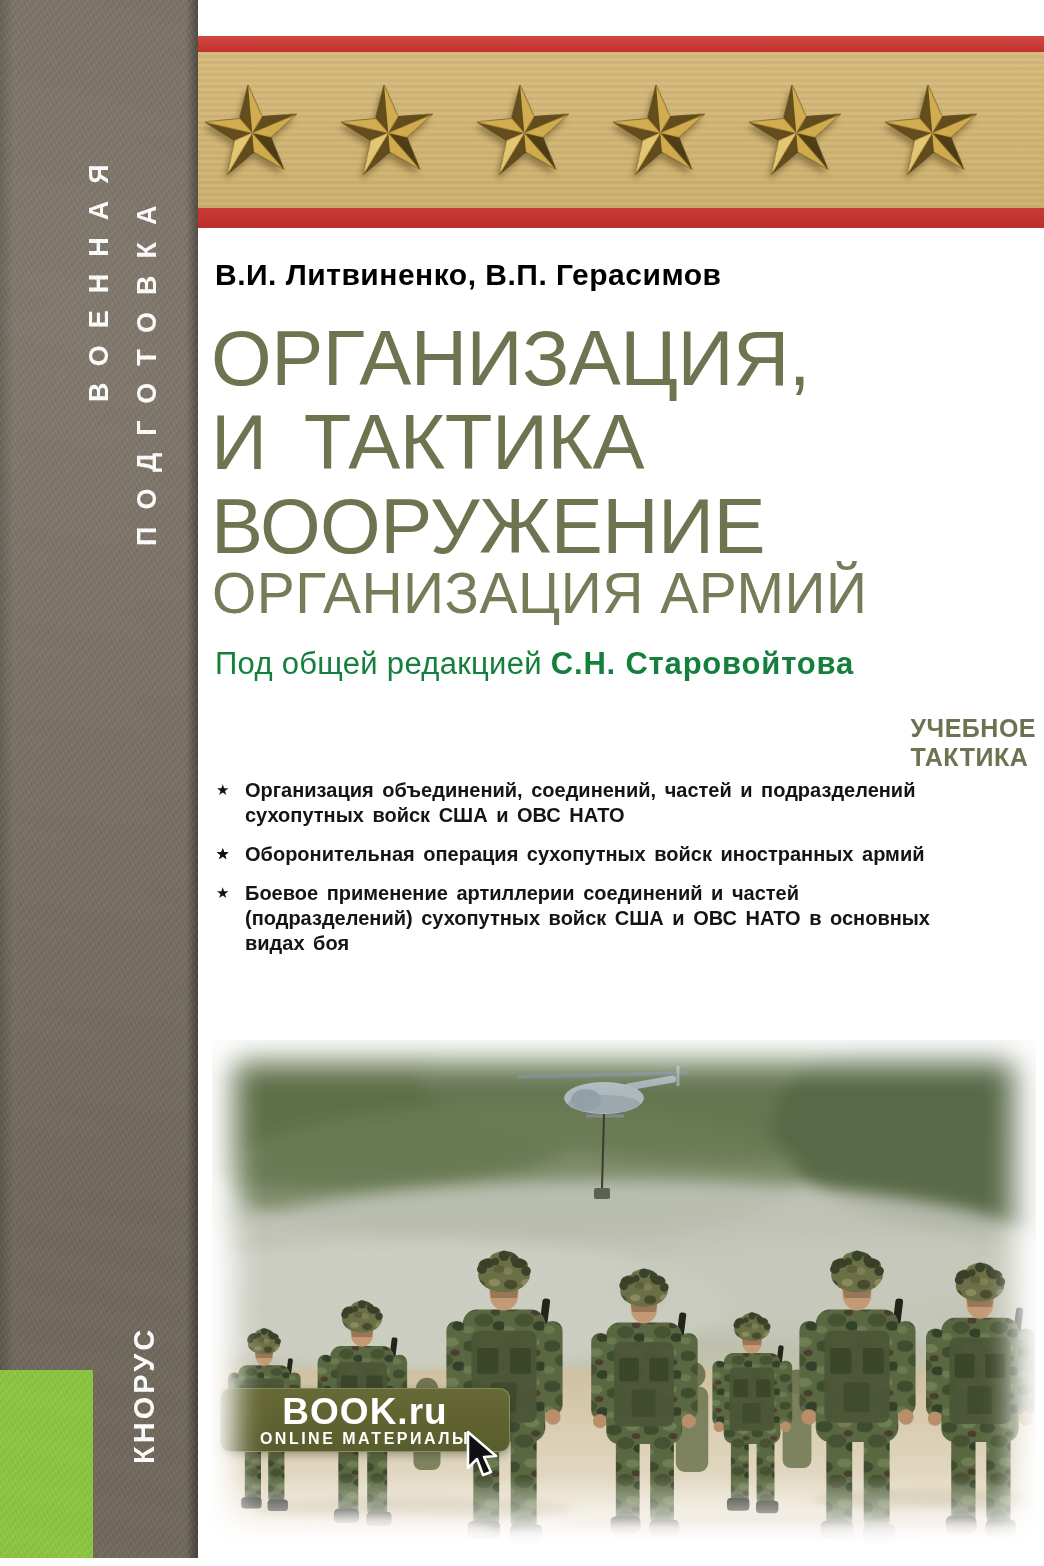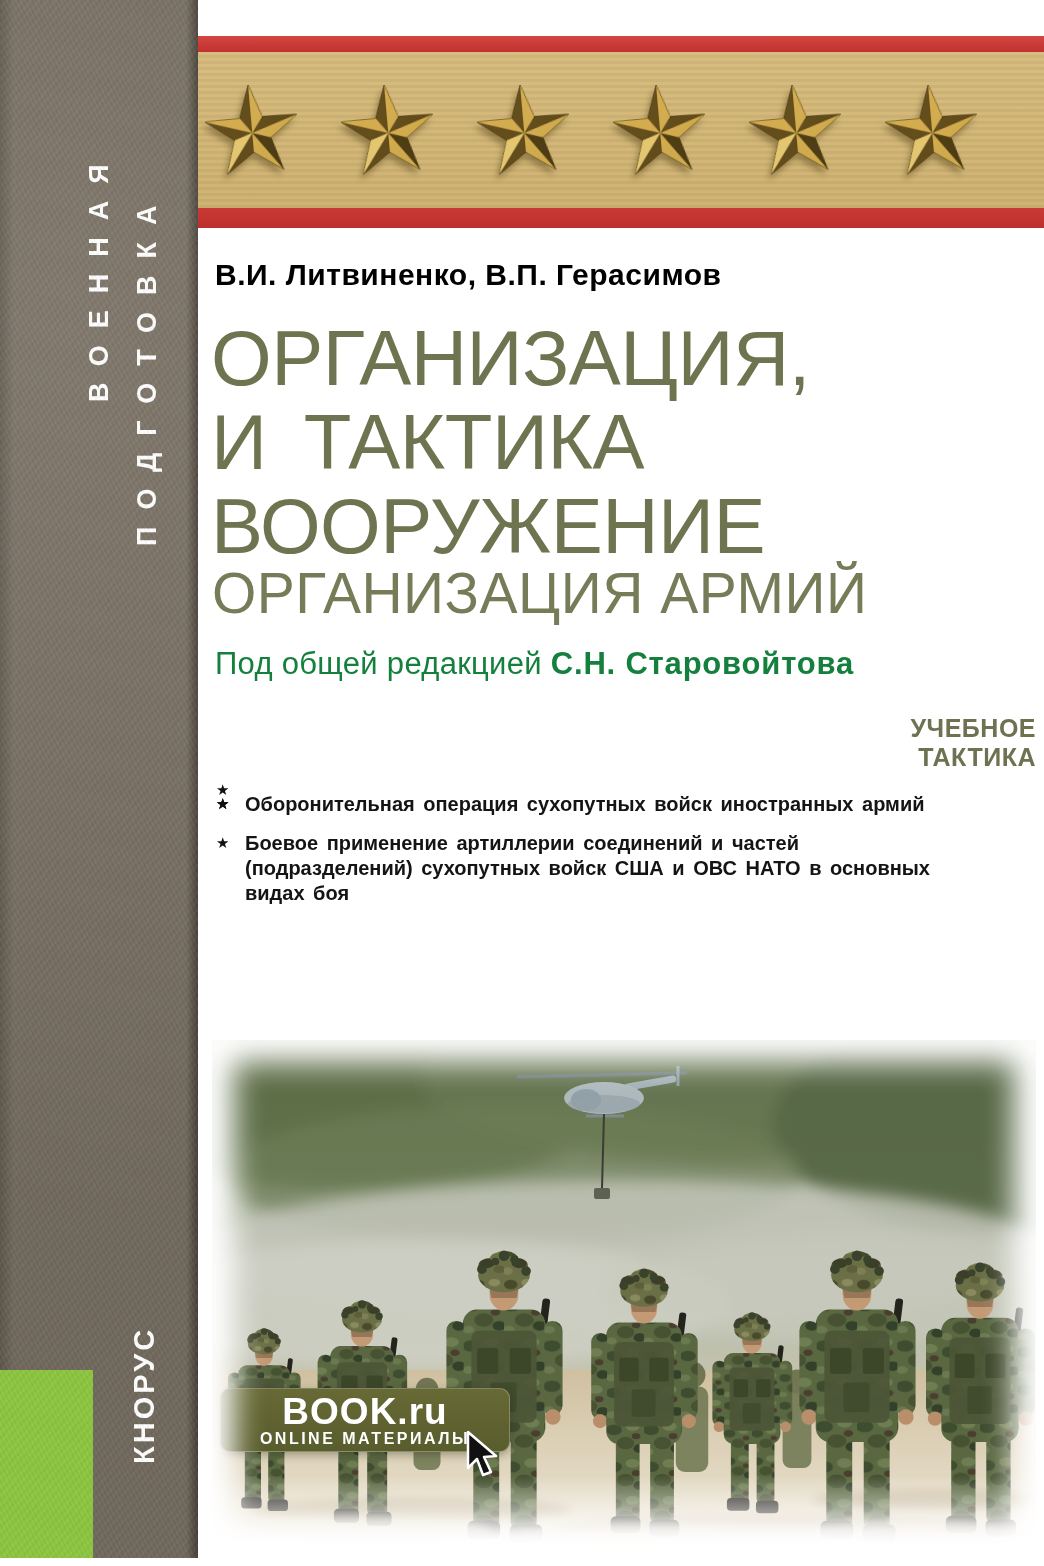--- a/index.html
+++ b/index.html
@@ -67,21 +67,21 @@
   .subtitle{
     position:absolute;left:212px;top:560px;
     color:#767c57;font-weight:500;font-size:57px;letter-spacing:.5px;white-space:nowrap;
   }
   .editor-line{
     position:absolute;left:215px;top:646px;
     font-size:31px;color:#15803d;font-weight:500;letter-spacing:.3px;white-space:nowrap;
   }
   .editor-line b{font-weight:800;letter-spacing:.8px;}
   .edition{
-    position:absolute;right:8px;top:714px;text-align:right;
+    position:absolute;right:8px;top:714px;
     color:#6e7250;font-weight:800;font-size:25px;line-height:29px;letter-spacing:.5px;
   }
   .bullets{
     position:absolute;left:214px;top:778px;width:716px;
     list-style:none;margin:0;padding:0;
     font-size:20px;font-weight:700;line-height:25px;color:#141414;
     word-spacing:3px;
   }
   .bullets li{position:relative;padding-left:31px;margin-bottom:14px;}
   .bullets .bullet-star{
@@ -180,21 +180,21 @@
   <span>Под общей редакцией</span>
   <b>С.Н. Старовойтова</b>
 </div>
 
 <div class="edition">
   <div>УЧЕБНОЕ</div>
   <div>ТАКТИКА</div>
 </div>
 
 <ul class="bullets">
-  <li><span class="bullet-star">★</span></li>
+  <li><span class="bullet-star">★</span><span>Организация объединений, соединений, частей и подразделений сухопутных войск США и ОВС НАТО</span></li>
   <li><span class="bullet-star">★</span></li>
   <li><span class="bullet-star">★</span></li>
   <li><span class="bullet-star">★</span><span>Оборонительная операция сухопутных войск иностранных армий</span></li>
   <li><span class="bullet-star">★</span><span>Боевое применение артиллерии соединений и частей (подразделений) сухопутных войск США и ОВС НАТО в основных видах боя</span></li>
 </ul>
 
 <div class="photo">
   <svg class="scene" viewBox="0 0 824 516" width="824" height="516" preserveAspectRatio="none">
     <defs>
       <linearGradient id="bgGrad" x1="0" y1="0" x2="0" y2="1">

